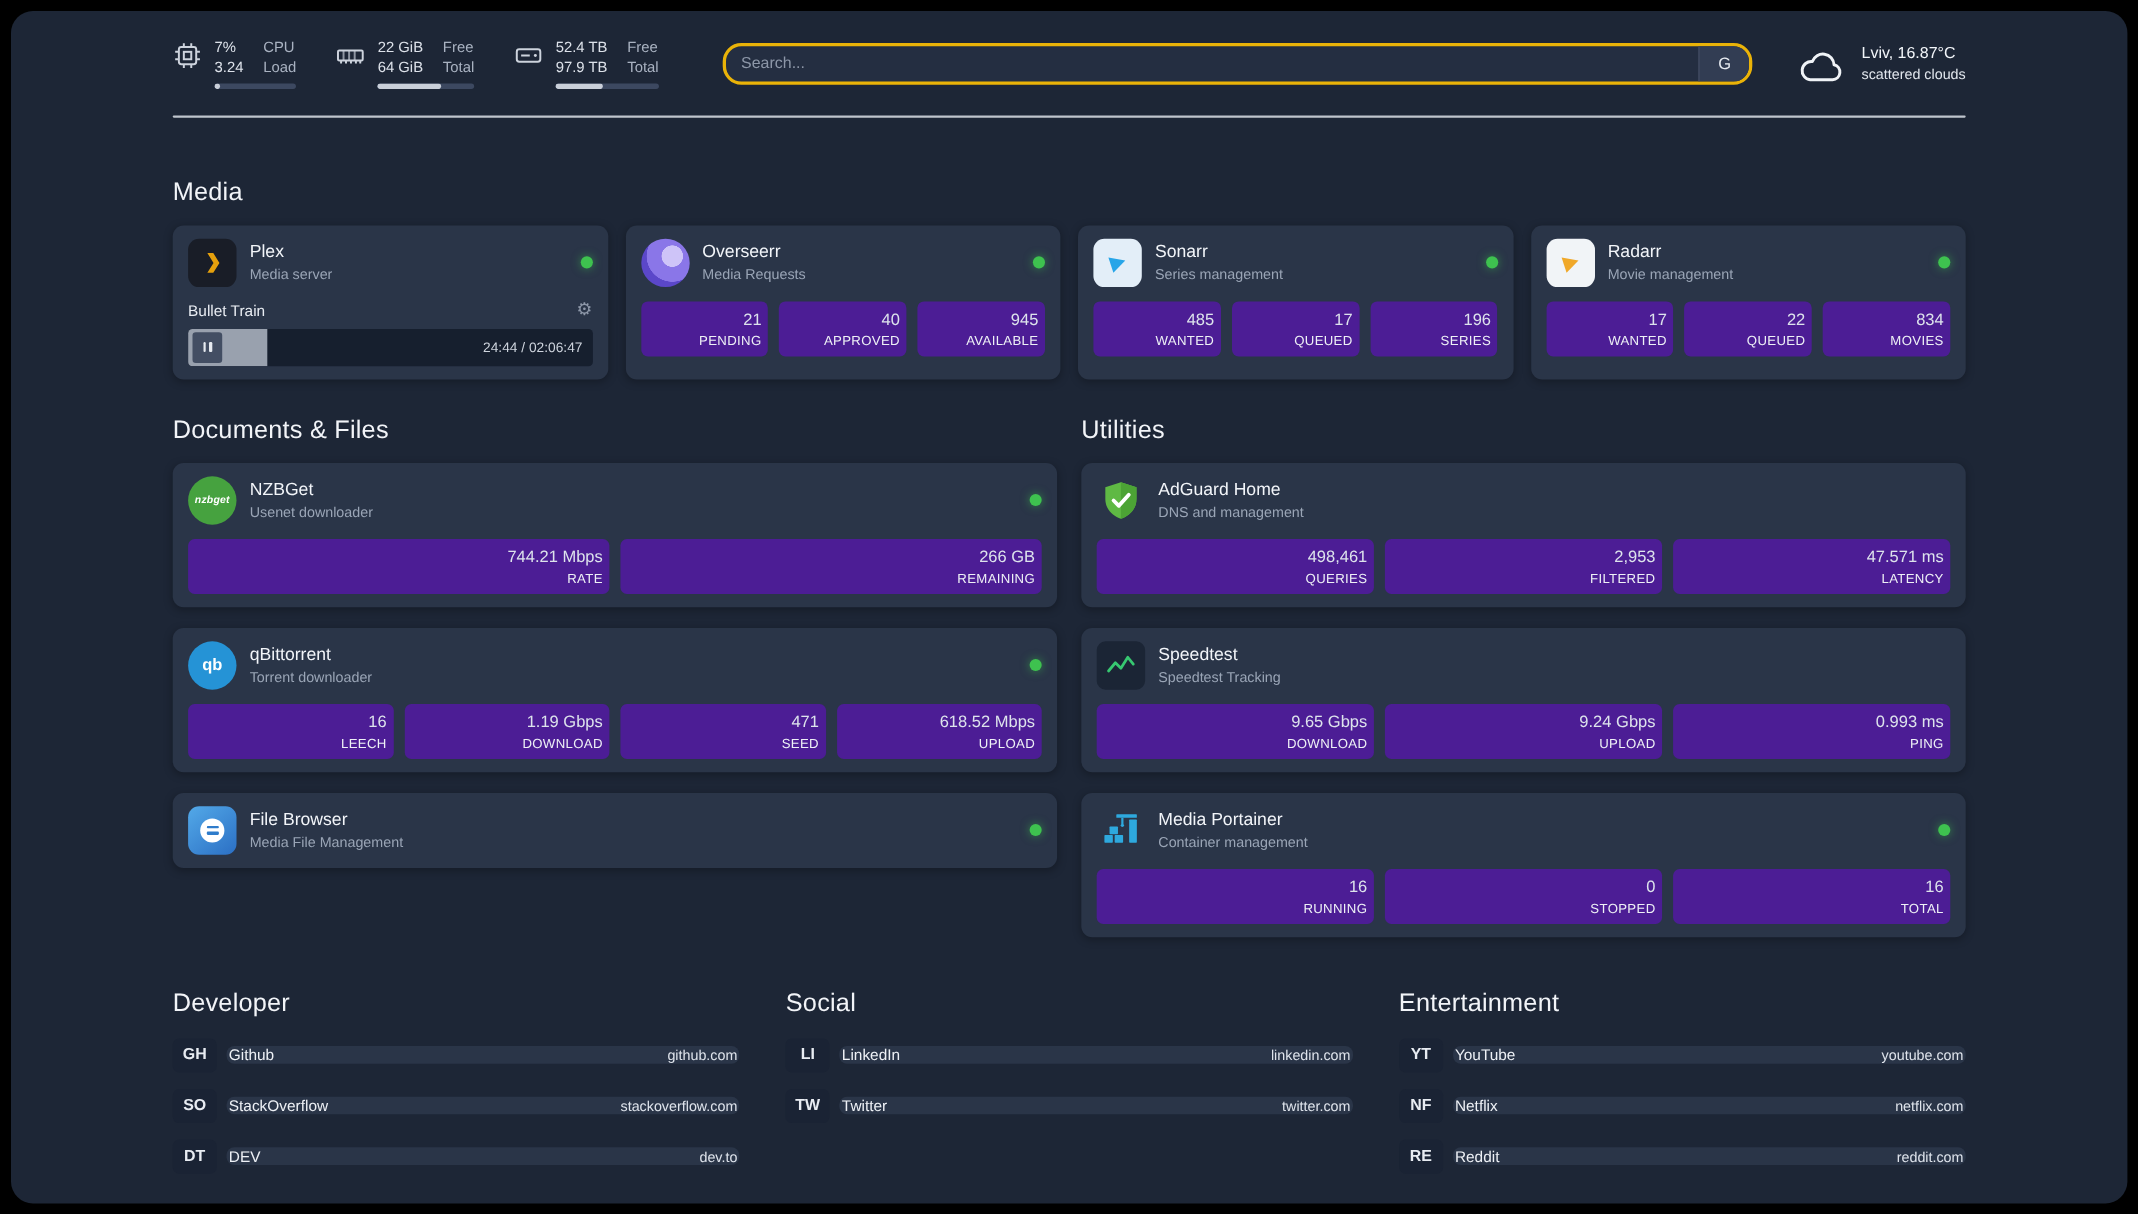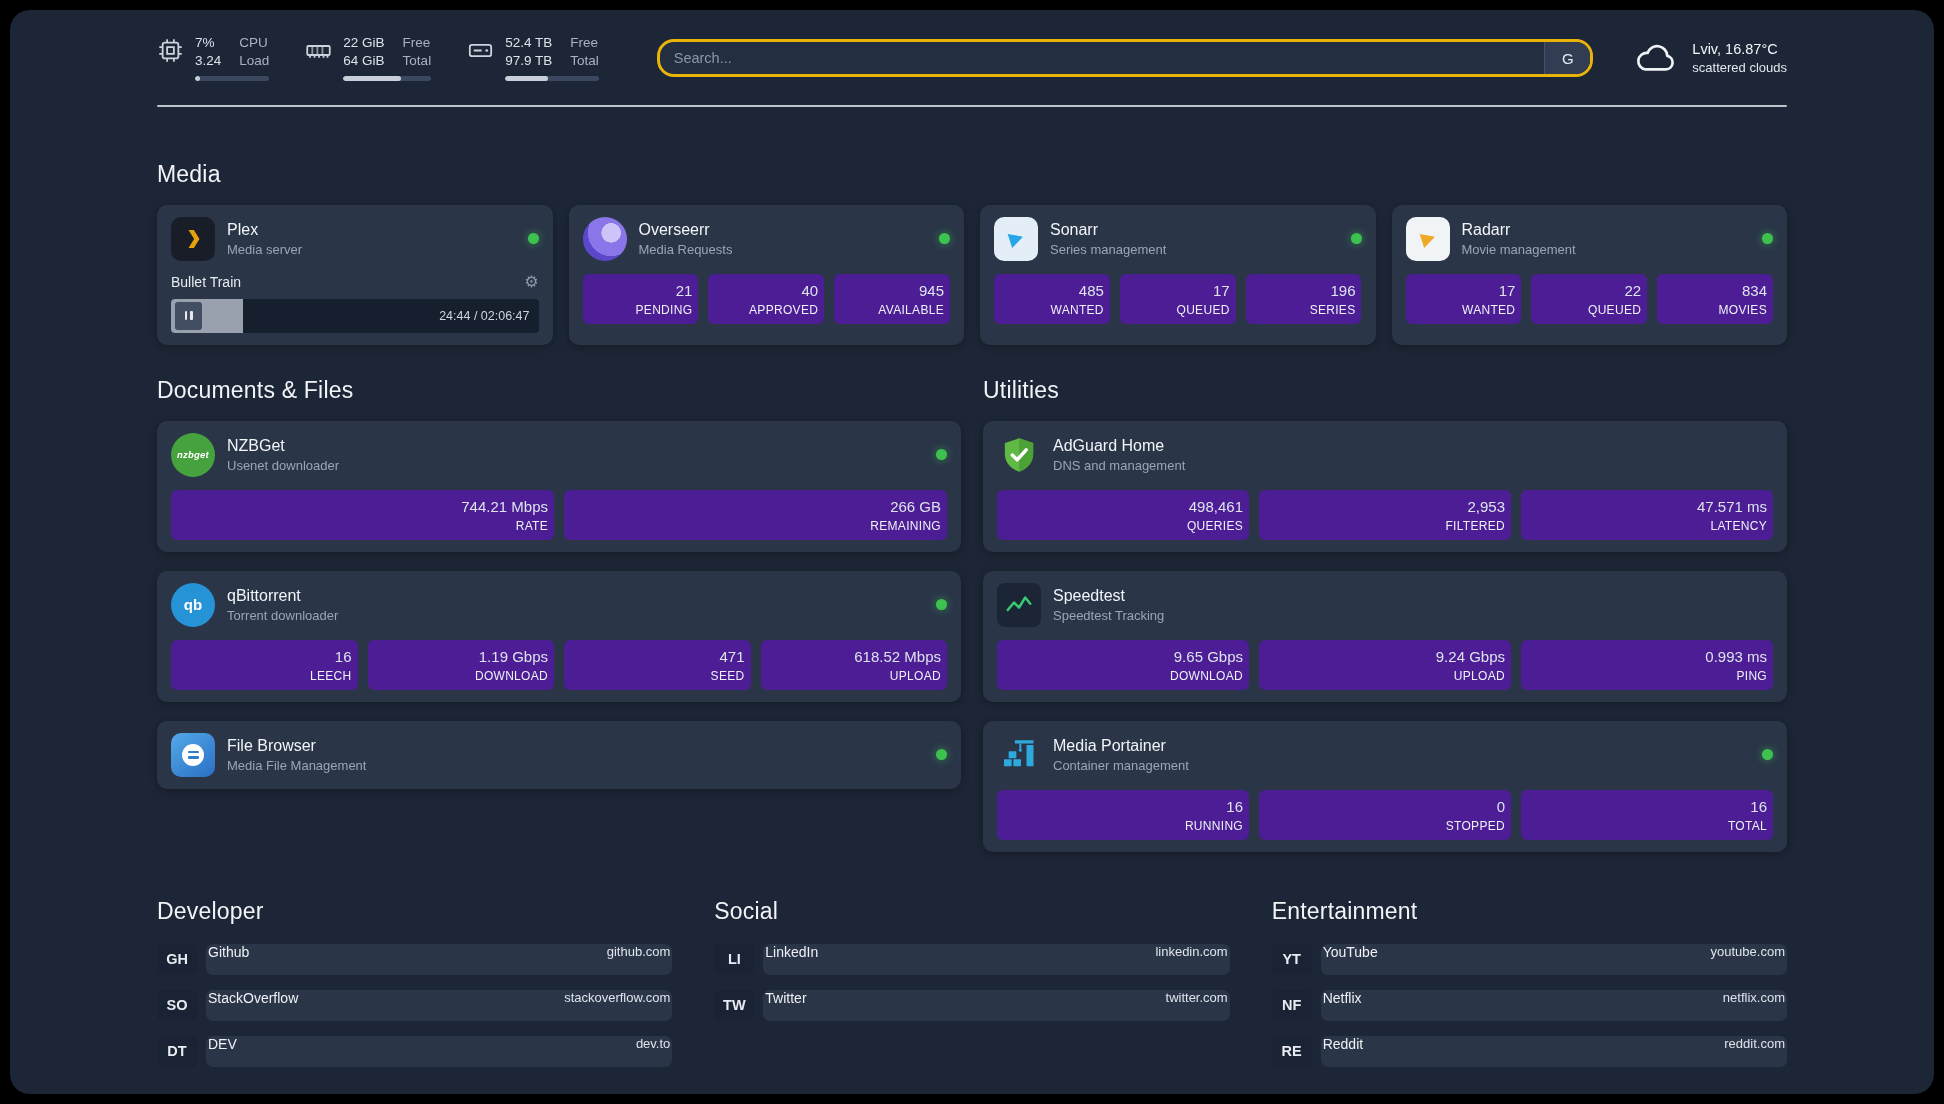--- a/index.html
+++ b/index.html
@@ -17,21 +17,21 @@
   .sys-col{display:flex;flex-direction:column;gap:3px;font-size:13.5px;color:#dde2ea;line-height:1.1}
   .sys-col.muted{color:#a9b2c1}
   .sys-bar{height:5px;border-radius:3px;background:#3c4860;overflow:hidden}
   .sys-bar .fill{height:100%;background:#c9cfd9;border-radius:3px}
 
   .search{flex:1;display:flex;margin:0 40px 0 22px;height:38px;border:3px solid #eab308;border-radius:17px;background:#242e41;overflow:hidden}
   .search input{flex:1;background:transparent;border:0;outline:none;color:#dfe4ec;font-size:14.5px;padding:0 14px;font-family:inherit}
   .search input::placeholder{color:#8d97a8}
   .search-btn{width:46px;border:0;border-left:1px solid #454f66;background:#323d53;color:#e8ecf2;font-size:15px;cursor:pointer;font-family:inherit}
 
-  .weather{display:flex;align-items:flex-start;gap:13px}
+  .weather{display:flex;align-items:flex-end;gap:13px}
   .weather-text{line-height:1.4}
   .weather-loc{font-size:14.5px;color:#f2f5f9}
   .weather-cond{font-size:13px;color:#e2e7ee}
 
   .divider{height:2px;background:#cdd2da;border-radius:1px;margin-top:24px;opacity:.92}
 
   
   h2.sec{font-size:23px;font-weight:500;letter-spacing:.2px;color:#f2f4f8}
   .media-sec{margin-top:54px}
   .media-grid{display:grid;grid-template-columns:repeat(4,1fr);gap:16px;margin-top:17px}
@@ -74,21 +74,21 @@
 
   
   .two-col{display:grid;grid-template-columns:1fr 1fr;column-gap:22px;margin-top:32px;align-items:start}
   .stack{display:flex;flex-direction:column;gap:19px;margin-top:17px}
 
   
   .bm-grid{display:grid;grid-template-columns:1fr 1fr 1fr;column-gap:42px;margin-top:46px;padding-bottom:30px;align-items:start}
   .bm-list{display:flex;flex-direction:column;gap:15px;margin-top:19px}
   .bm-row{display:flex;align-items:center;gap:9px}
   .bm-abbr{width:40px;height:31px;border-radius:6px;background:#1a2334;display:flex;align-items:center;justify-content:center;font-size:14.5px;font-weight:600;color:#e8ecf2;flex:none}
-  .bm-pill{flex:1;height:31px;background:#2a3548;border-radius:7px;display:flex;align-items:flex-start;justify-content:space-between;padding:0 2px;cursor:pointer}
+  .bm-pill{flex:1;height:16px;background:#2a3548;border-radius:7px;display:flex;align-items:center;justify-content:space-between;padding:0 2px;cursor:pointer}
   .bm-name{font-size:14px;color:#eef1f6}
   .bm-url{font-size:13px;color:#dfe4ec}
 </style>
 </head>
 <body>
 
 <div class="frame">
   <div class="container">
 
     <header>

